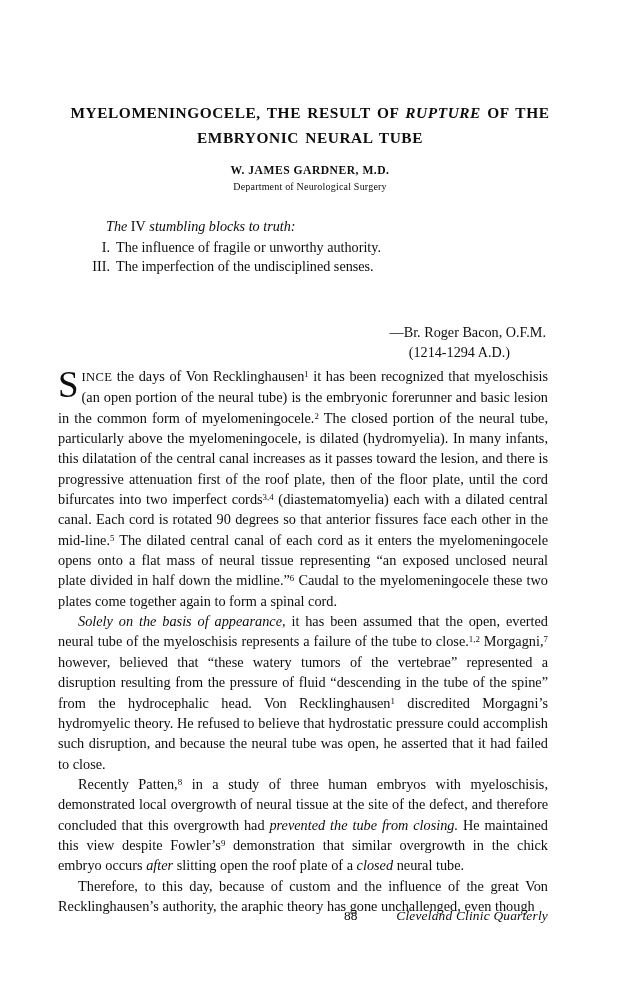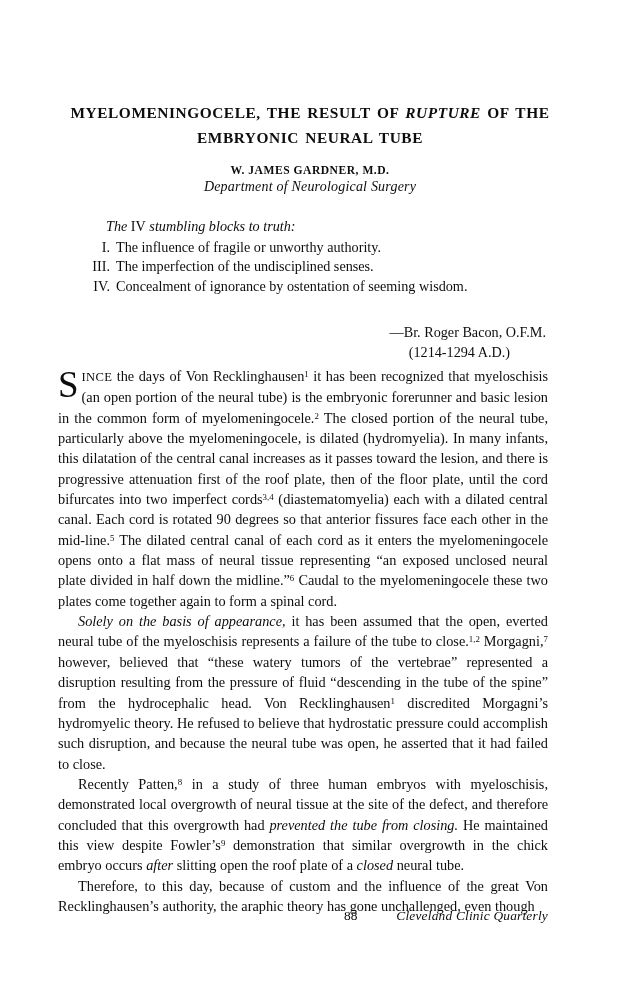--- a/index.html
+++ b/index.html
@@ -49,22 +49,21 @@
     width: 508px;
     text-align: center;
   }
   .author {
     font-size: 11.6px;
     letter-spacing: 0.5px;
     line-height: 16px;
     font-weight: bold;
   }
   .dept {
-    font-size: 14px;
-    font-style: italic;
+    font-size: 10px;
     line-height: 16px;
     letter-spacing: 0.2px;
     text-align: center;
   }
 
   
   .epigraph {
     position: absolute;
     left: 84px;
     top: 217px;
@@ -188,24 +187,20 @@
     <div class="epi-head"><span class="ital">The </span><span class="rom">IV</span><span class="ital"> stumbling blocks to truth:</span></div>
 
     <div class="epi-item">
       <span class="epi-num">I.</span>
       <span class="epi-text">The influence of fragile or unworthy authority.</span>
     </div>
     <div class="epi-item">
       <span class="epi-num">III.</span>
       <span class="epi-text">The imperfection of the undisciplined senses.</span>
     </div>
-    <div class="epi-item">
-      <span class="epi-num">IV.</span>
-      <span class="epi-text">Concealment of ignorance by ostentation of seeming wisdom.</span>
-    </div>
   </div>
 
   <div class="attrib">
     <div>—Br. Roger Bacon, O.F.M.</div>
     <div class="attrib-2">(1214-1294 A.D.)</div>
   </div>
 
   <div class="body-text">
 
     <p class="para first"><span class="dropcap">S</span><span class="smallcaps">INCE</span><span> the days of Von Recklinghausen</span><sup>1</sup><span> it has been recognized that myeloschisis (an open portion of the neural tube) is the embryonic forerunner and basic lesion in the common form of myelomeningocele.</span><sup>2</sup><span> The closed portion of the neural tube, particularly above the myelomeningocele, is dilated (hydromyelia). In many infants, this dilatation of the central canal increases as it passes toward the lesion, and there is progressive attenuation first of the roof plate, then of the floor plate, until the cord bifurcates into two imperfect cords</span><sup>3,4</sup><span> (diastematomyelia) each with a dilated central canal. Each cord is rotated 90 degrees so that anterior fissures face each other in the mid-line.</span><sup>5</sup><span> The dilated central canal of each cord as it enters the myelomeningocele opens onto a flat mass of neural tissue representing “an exposed unclosed neural plate divided in half down the midline.”</span><sup>6</sup><span> Caudal to the myelomeningocele these two plates come together again to form a spinal cord.</span></p>

